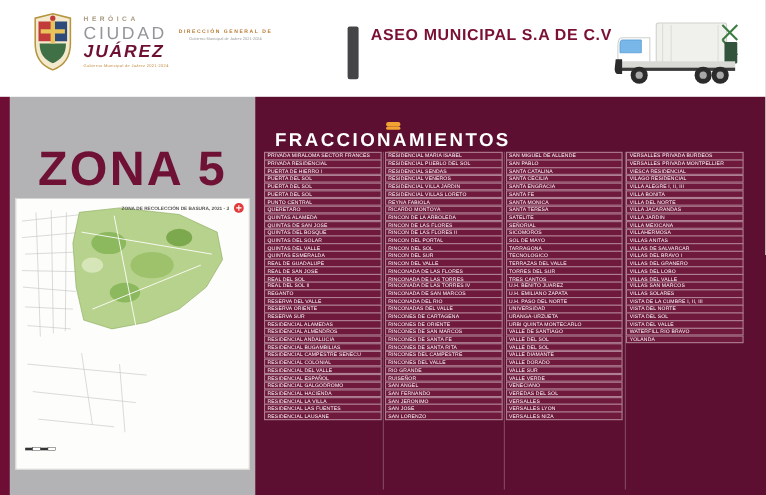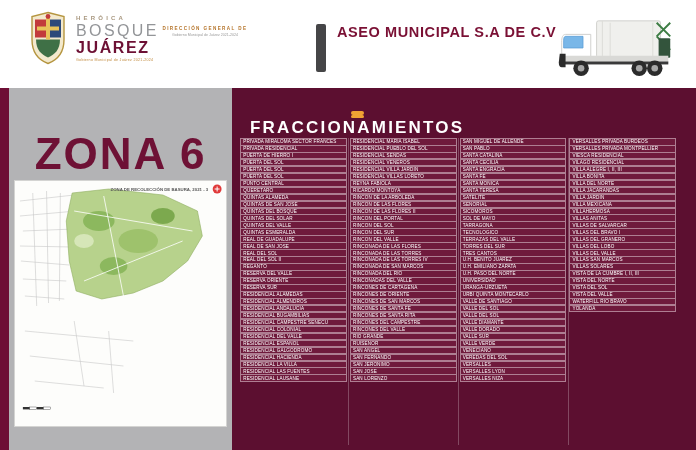--- a/index.html
+++ b/index.html
@@ -8,21 +8,21 @@
     position:relative; width:696px; height:450px; background:#ffffff;
     overflow:hidden; font-family:"Liberation Sans", sans-serif;
   }
 
   
   .header { position:absolute; top:0; left:0; width:696px; height:88px; background:#fff; }
   .crest { position:absolute; left:28px; top:10px; width:40px; height:56px; }
   .brand-text { position:absolute; left:76px; top:15px; line-height:1.05; }
   .heroica { font-size:6px; letter-spacing:3.2px; color:#a8977f; font-weight:700; }
   .ciudad  { font-size:16px; letter-spacing:2.4px; color:#939598; font-weight:400; margin-top:2px;}
-  .juarez  { font-size:16px; letter-spacing:1.6px; color:#6d1034; font-weight:700; }
+  .juarez  { font-size:16px; letter-spacing:1.6px; color:#6d1034; font-weight:700;font-style:italic; }
   .brand-tagline { font-size:3.6px; color:#c08a3e; margin-top:2px; letter-spacing:.3px;}
   .direction { position:absolute; left:138px; top:26px; width:134px; text-align:center; }
   .dir-small { font-size:4.6px; letter-spacing:1.4px; color:#b5742a; font-weight:700; }
   .dir-title { font-size:13px; color:#57585a; font-weight:700; letter-spacing:.4px; margin-top:1px;}
   .dir-tagline { font-size:3.6px; color:#9a9a9a; margin-top:2px;}
   .company { position:absolute; left:316px; top:24px; display:flex; align-items:flex-start; height:48px;}
   .company-bar { width:10px; height:48px; background:#454547; border-radius:2px; margin-right:11px; }
   .company-name { font-size:14.5px; font-weight:700; color:#7a1034; letter-spacing:.6px; }
   .truck { position:absolute; right:18px; top:12px; width:126px; height:70px; }
 
@@ -60,21 +60,21 @@
       <path d="M20 2 L36 6 V29 C36 43 28 50 20 53 C12 50 4 43 4 29 V6 Z" fill="#f3e9cd" stroke="#b5953f" stroke-width="1.4"></path>
       <path d="M7 9 h12 v18 h-12 z" fill="#c23b3b"></path>
       <path d="M21 9 h12 v18 h-12 z" fill="#2d4a7a"></path>
       <path d="M8 29 c0 10 5 15 12 18 c7 -3 12 -8 12 -18 z" fill="#3f7046"></path>
       <path d="M18 7 h4 v22 h-4 z M9 16 h22 v4 h-22 z" fill="#e8c35a"></path>
       <circle cx="20" cy="6" r="2.4" fill="#c23b3b"></circle>
     </svg>
 
     <div class="brand-text">
       <div class="heroica">HERÓICA</div>
-      <div class="ciudad">BOSQUE</div>
+      <div class="ciudad">CIUDAD</div>
       <div class="juarez">JUÁREZ</div>
       <div class="brand-tagline">Gobierno Municipal de Juárez 2021-2024</div>
     </div>
 
     <div class="direction">
       <div class="dir-small">DIRECCIÓN GENERAL DE</div>
       <div class="dir-tagline">Gobierno Municipal de Juárez 2021-2024</div>
     </div>
 
     <div class="company">
@@ -98,21 +98,21 @@
         <circle cx="90" cy="57" r="3.4" fill="#a8a8a8"></circle>
       <circle cx="106" cy="57" r="8" fill="#2b2b2b"></circle>
         <circle cx="106" cy="57" r="3.4" fill="#a8a8a8"></circle>
     </svg>
   </header>
 
   <div class="body">
     <div class="left-strip"></div>
 
     <aside class="zone-panel">
-      <div class="zone-title">ZONA 6</div>
+      <div class="zone-title">ZONA 5</div>
       <div class="map-frame">
         <svg viewBox="0 0 214 245" preserveAspectRatio="none">
           <rect x="0" y="0" width="214" height="245" fill="#fdfdfb"></rect>
           <g stroke="#c8c8c8" stroke-width="0.6" fill="none">
             <path d="M5 20 L60 14 M5 35 L62 30 M8 50 L60 48 M5 65 L58 66 M6 80 L55 84 M8 98 L52 100 M10 115 L50 118"></path>
             <path d="M18 12 L22 125 M32 10 L34 122 M46 12 L45 120"></path>
             <path d="M10 150 L120 160 M15 175 L110 185 M60 140 L70 205 M95 150 L100 212 M20 200 L90 207"></path>
           </g>
           <g>
             <path d="M58 12 L95 8 L150 14 L185 30 L190 55 L175 80 L150 100 L120 112 L88 118 L62 110 L55 80 L52 40 Z" fill="#b7d28c" stroke="#8fae62" stroke-width="0.6"></path>

